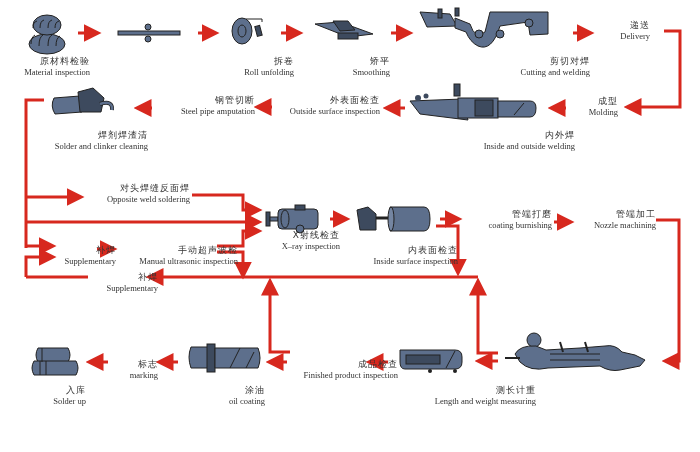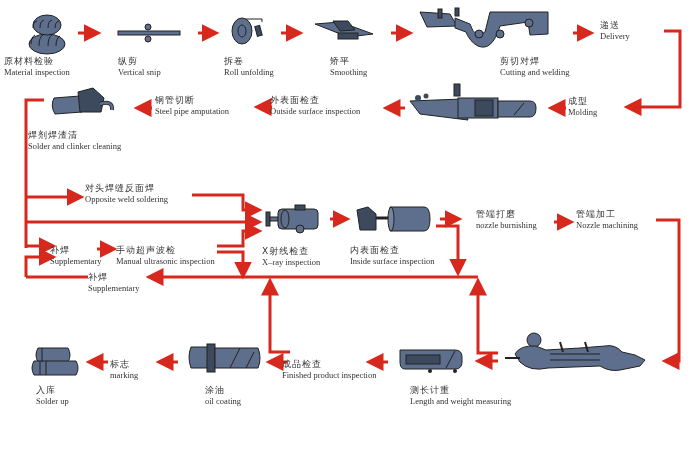--- a/index.html
+++ b/index.html
@@ -1,19 +1,19 @@
 <!DOCTYPE html>
 <html><head>
 <meta charset="utf-8">
 <style>
   html, body { margin:0; padding:0; background:#ffffff; }
   body { width:700px; height:452px; position:relative; overflow:hidden;
          font-family:"Liberation Sans","DejaVu Sans",sans-serif; color:#333; }
   #stage { position:absolute; left:0; top:0; width:700px; height:452px; }
-  .lbl { position:absolute; text-align:left; white-space:nowrap; line-height:11px; }
+  .lbl { position:absolute; text-align:right; white-space:nowrap; line-height:11px; }
   .lbl .zh { font-family:"DejaVu Sans",sans-serif; font-size:9px; color:#333; letter-spacing:1px; display:block; }
   .lbl .en { font-size:8.5px; color:#333; display:block;font-family:Liberation Serif, serif; }
   svg .mach { fill:#5d6f8c; stroke:#222; stroke-width:1; }
   svg .dark { fill:#3d4a5e; stroke:#222; stroke-width:1; }
 </style>
 </head>
 <body>
 
 <div id="stage">
 
@@ -159,44 +159,44 @@
     <line x1="287" y1="362" x2="270" y2="362" marker-end="url(#ah)"></line>
     <line x1="178" y1="362" x2="160" y2="362" marker-end="url(#ah)"></line>
     <line x1="108" y1="362" x2="90" y2="362" marker-end="url(#ah)"></line>
   </g>
 </svg>
 
 <div class="lbl" style="left:4px;top:56px;width:86px">
   <span class="zh">原材料检验</span>
   <span class="en">Material inspection</span>
 </div>
-<div class="lbl" style="left:118px;top:56px;width:62px">
-  <span class="zh">纵剪</span>
-  <span class="en">Vertical snip</span>
-</div>
 <div class="lbl" style="left:224px;top:56px;width:70px">
   <span class="zh">拆卷</span>
   <span class="en">Roll unfolding</span>
 </div>
 <div class="lbl" style="left:500px;top:56px;width:90px">
   <span class="zh">剪切对焊</span>
   <span class="en">Cutting and welding</span>
 </div>
 <div class="lbl" style="left:330px;top:56px;width:60px">
   <span class="zh">矫平</span>
   <span class="en">Smoothing</span>
 </div>
 <div class="lbl" style="left:600px;top:20px;width:50px">
   <span class="zh">递送</span>
   <span class="en">Delivery</span>
 </div>
 <div class="lbl" style="left:568px;top:96px;width:50px">
   <span class="zh">成型</span>
   <span class="en">Molding</span>
 </div>
+<div class="lbl" style="left:445px;top:130px;width:130px">
+  <span class="zh">内外焊</span>
+  <span class="en">Inside and outside welding</span>
+</div>
 <div class="lbl" style="left:270px;top:95px;width:110px">
   <span class="zh">外表面检查</span>
   <span class="en">Outside surface inspection</span>
 </div>
 <div class="lbl" style="left:155px;top:95px;width:100px">
   <span class="zh">钢管切断</span>
   <span class="en">Steel pipe amputation</span>
 </div>
 <div class="lbl" style="left:28px;top:130px;width:120px">
   <span class="zh">焊剂焊渣清</span>
@@ -211,31 +211,31 @@
   <span class="en">Supplementary</span>
 </div>
 <div class="lbl" style="left:116px;top:245px;width:122px">
   <span class="zh">手动超声波检</span>
   <span class="en">Manual ultrasonic inspection</span>
 </div>
 <div class="lbl" style="left:88px;top:272px;width:70px">
   <span class="zh">补焊</span>
   <span class="en">Supplementary</span>
 </div>
-<div class="lbl" style="left:262px;top:246px;width:78px">
+<div class="lbl" style="left:262px;top:230px;width:78px">
   <span class="zh">X射线检查</span>
   <span class="en">X–ray inspection</span>
 </div>
 <div class="lbl" style="left:350px;top:245px;width:108px">
   <span class="zh">内表面检查</span>
   <span class="en">Inside surface inspection</span>
 </div>
 <div class="lbl" style="left:476px;top:209px;width:76px">
   <span class="zh">管端打磨</span>
-  <span class="en">nozzle burnishing</span>
+  <span class="en">coating burnishing</span>
 </div>
 <div class="lbl" style="left:576px;top:209px;width:80px">
   <span class="zh">管端加工</span>
   <span class="en">Nozzle machining</span>
 </div>
 <div class="lbl" style="left:410px;top:385px;width:126px">
   <span class="zh">测长计重</span>
   <span class="en">Length and weight measuring</span>
 </div>
 <div class="lbl" style="left:282px;top:359px;width:116px">

